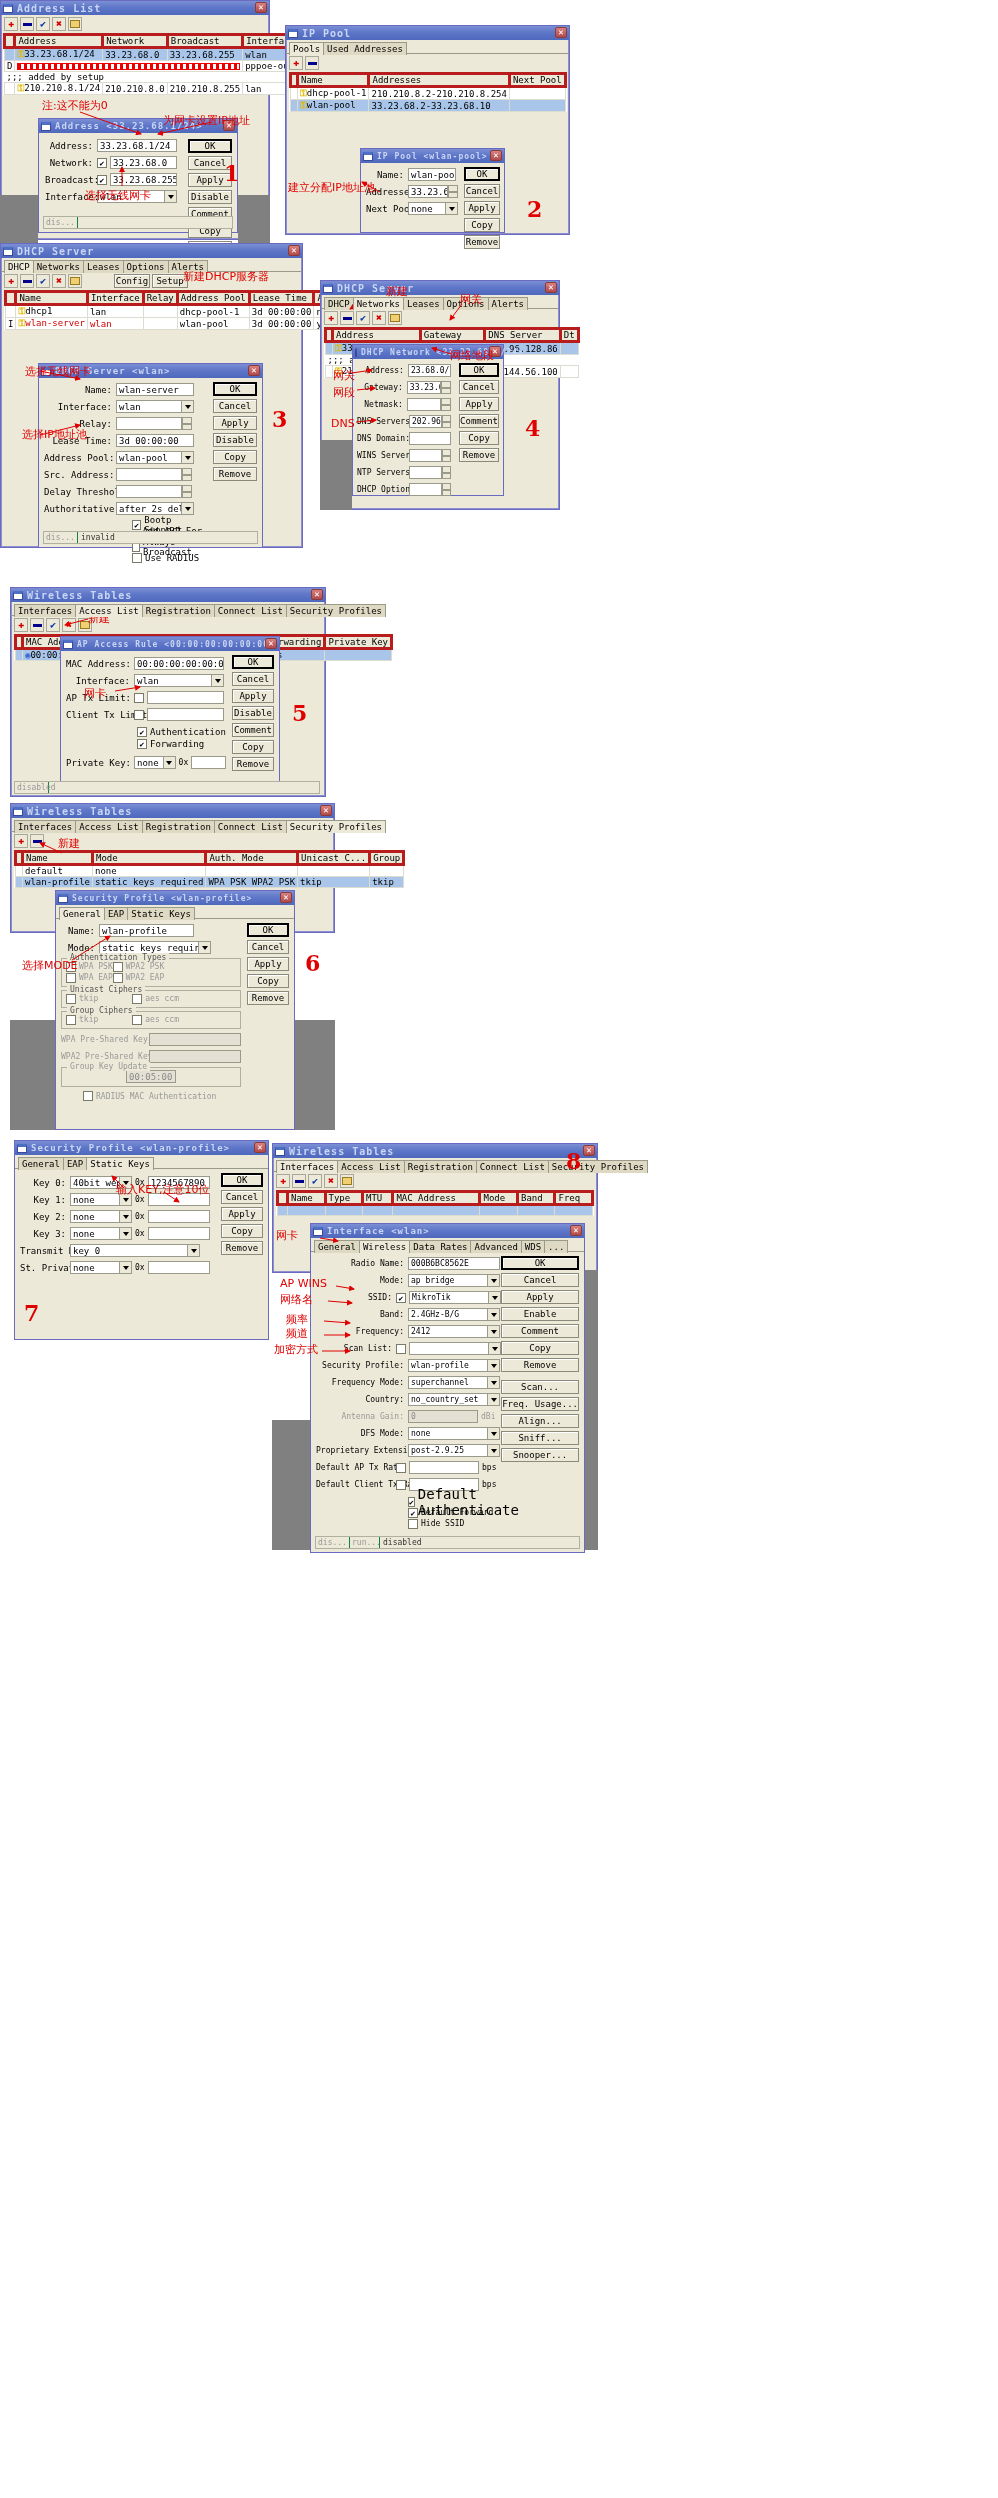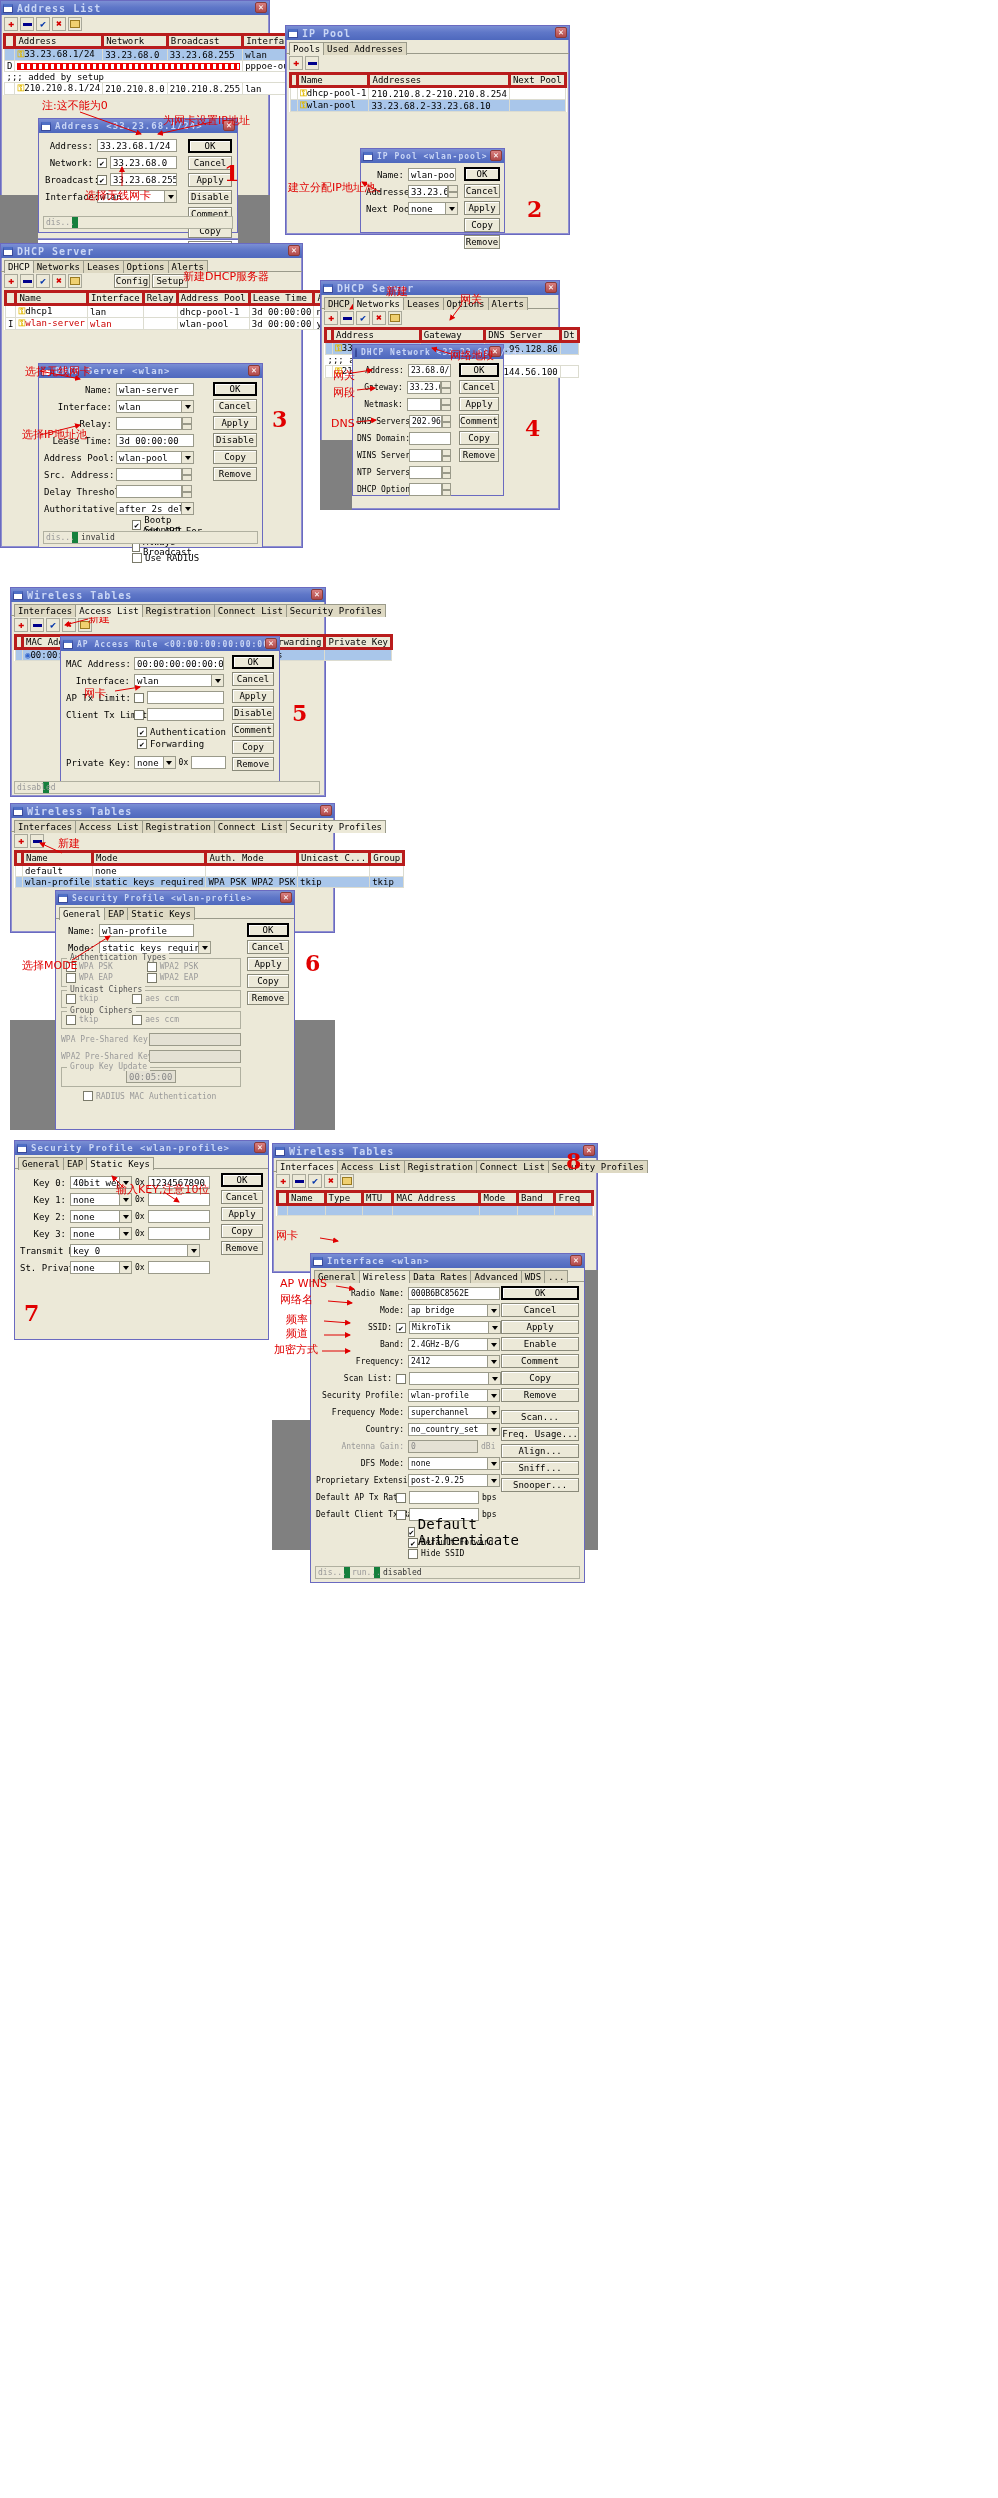--- a/index.html
+++ b/index.html
@@ -113,21 +113,21 @@
   .cb.on::after{content:"\2714";font-size:8px;}
   .btns { position:absolute; display:flex; flex-direction:column; gap:3px; }
   .btn {
     border:1px solid #8a8a7a; background:#ece9d8; height:14px; min-width:44px;
     font-size:9px; text-align:center; line-height:13px;
     font-family:"DejaVu Sans Mono","Liberation Mono",monospace;
     box-shadow: 1px 1px 0 #fff inset;
   }
   .btn.def { border:2px solid #000; line-height:11px; }
   .status { border:1px solid #b0b0a0; background:#ece9d8; height:13px; display:flex; }
-  .status .s1 { width:34px; border-right:6px solid #15803d; font-size:8px; color:#999; padding-left:2px; line-height:12px;}
+  .status .s1 { width:34px; border-right:1px solid #15803d; font-size:8px; color:#999; padding-left:2px; line-height:12px;}
   .status .s2 { flex:1; font-size:8px; padding-left:3px; line-height:12px; color:#333;}
   
   .ann { position:absolute; color:#e00000; font-size:11px; font-family:"DejaVu Sans","Liberation Sans",sans-serif; white-space:nowrap; }
   .num { position:absolute; color:#e00000; font-size:22px; font-weight:bold; font-family:"DejaVu Serif","Liberation Serif",serif; }
   svg.arr { position:absolute; overflow:visible; pointer-events:none; }
   .greybg { position:absolute; background:#808080; }
   .fieldset { border:1px solid #b0b0a0; margin:3px 0; padding:2px 4px 3px 4px; position:relative;}
   .fieldset > .legend { position:absolute; top:-6px; left:5px; background:#ece9d8; font-size:8px; padding:0 3px; color:#555;}
 </style>
 </head>
@@ -833,21 +833,21 @@
     </div>
     <div class="row">
       <div class="lbl" style="width:38px">Mode:</div>
       <div class="combo" style="width:112px">
           <div class="inp" style="flex:1">static keys required</div>
           <div class="arrow"></div>
         </div>
     </div>
     <div class="fieldset">
       <span class="legend">Authentication Types</span>
-      <div style="display:flex;gap:34px;">
+      <div style="display:flex;">
         <div>
           <div style="display:flex;align-items:center;height:11px;">
               <span class="cb"></span>
               <span style="font-size:8px;color:#999">WPA PSK</span>
             </div>
           <div style="display:flex;align-items:center;height:11px;">
               <span class="cb"></span>
               <span style="font-size:8px;color:#999">WPA EAP</span>
             </div>
         </div>
@@ -1051,21 +1051,21 @@
         <td></td>
         <td></td>
         <td></td>
         <td></td>
       </tr>
     </tbody>
       </table>
   </div>
 </div>
 
-<div class="dlg" style="left:310px;top:1223px;width:275px;height:330px;margin-top:30px;">
+<div class="dlg" style="left:310px;top:1223px;width:275px;height:330px;">
   <div class="titlebar">
     <span class="ticon"></span>
     <span class="ttl" style="font-size:9px">Interface &lt;wlan&gt;</span>
     <span class="xbtn">✕</span>
   </div>
   <div class="tabs">
     <div class="tab">General</div>
     <div class="tab active">Wireless</div>
     <div class="tab">Data Rates</div>
     <div class="tab">Advanced</div>

